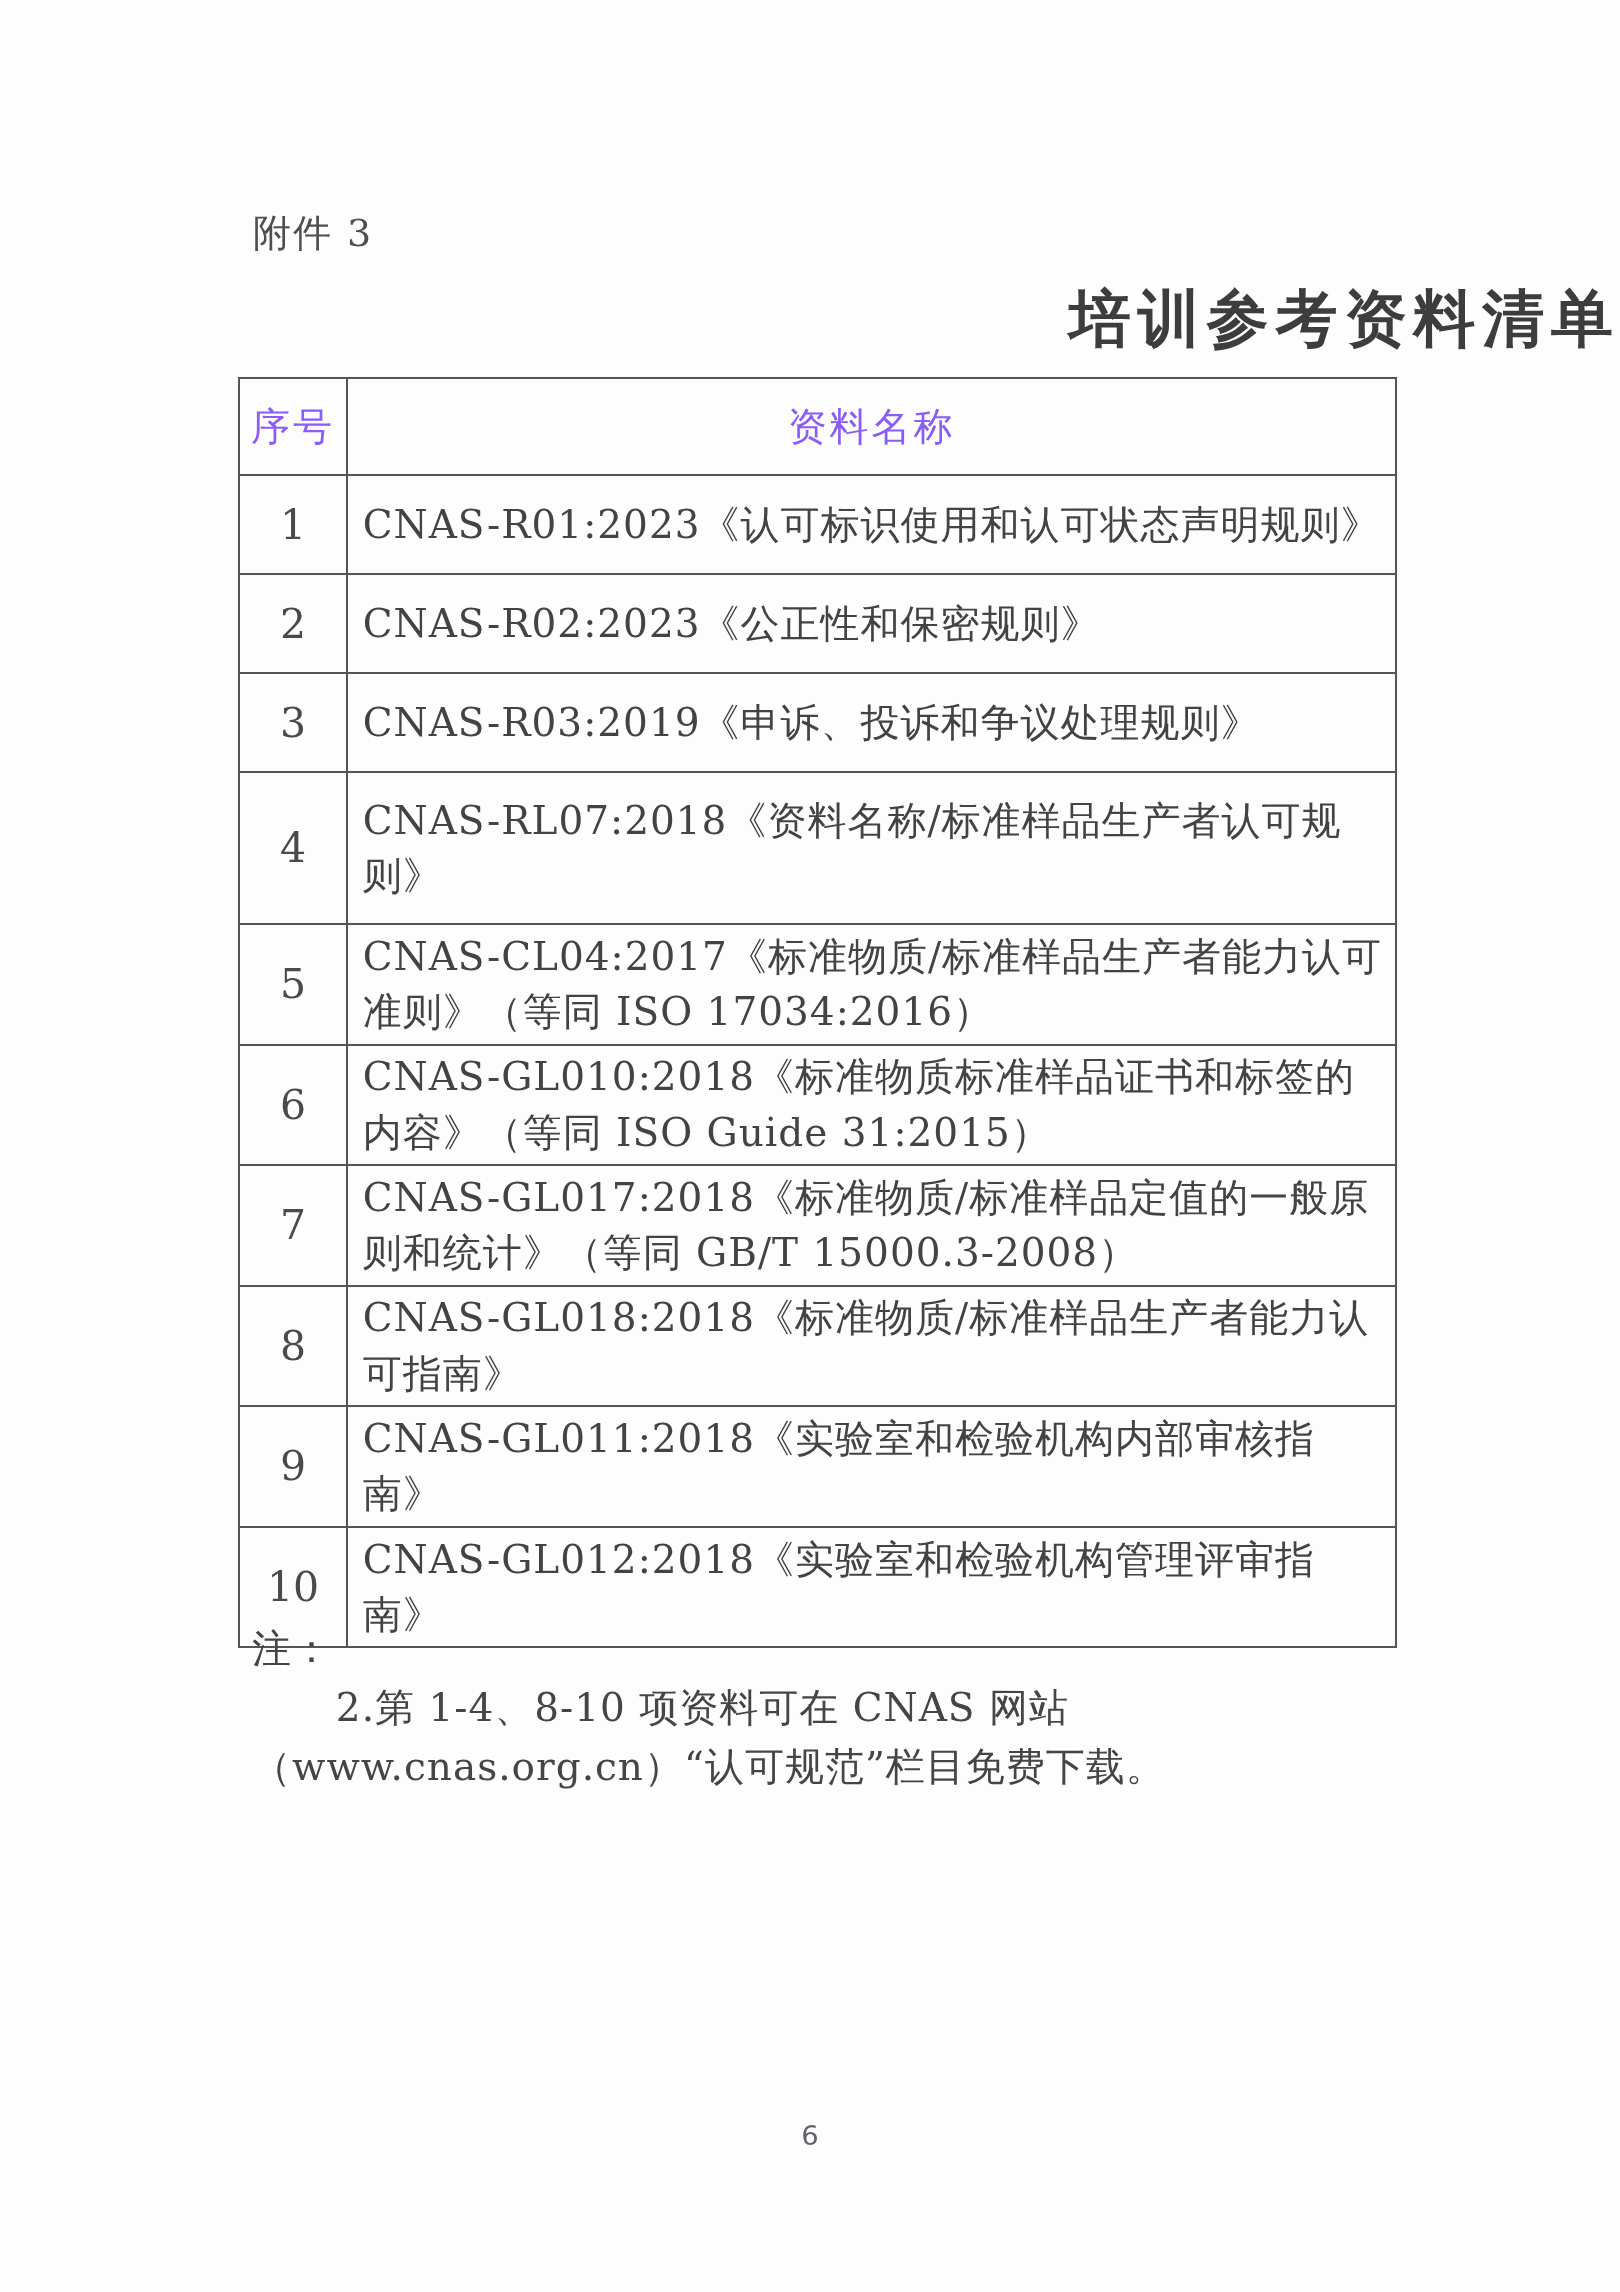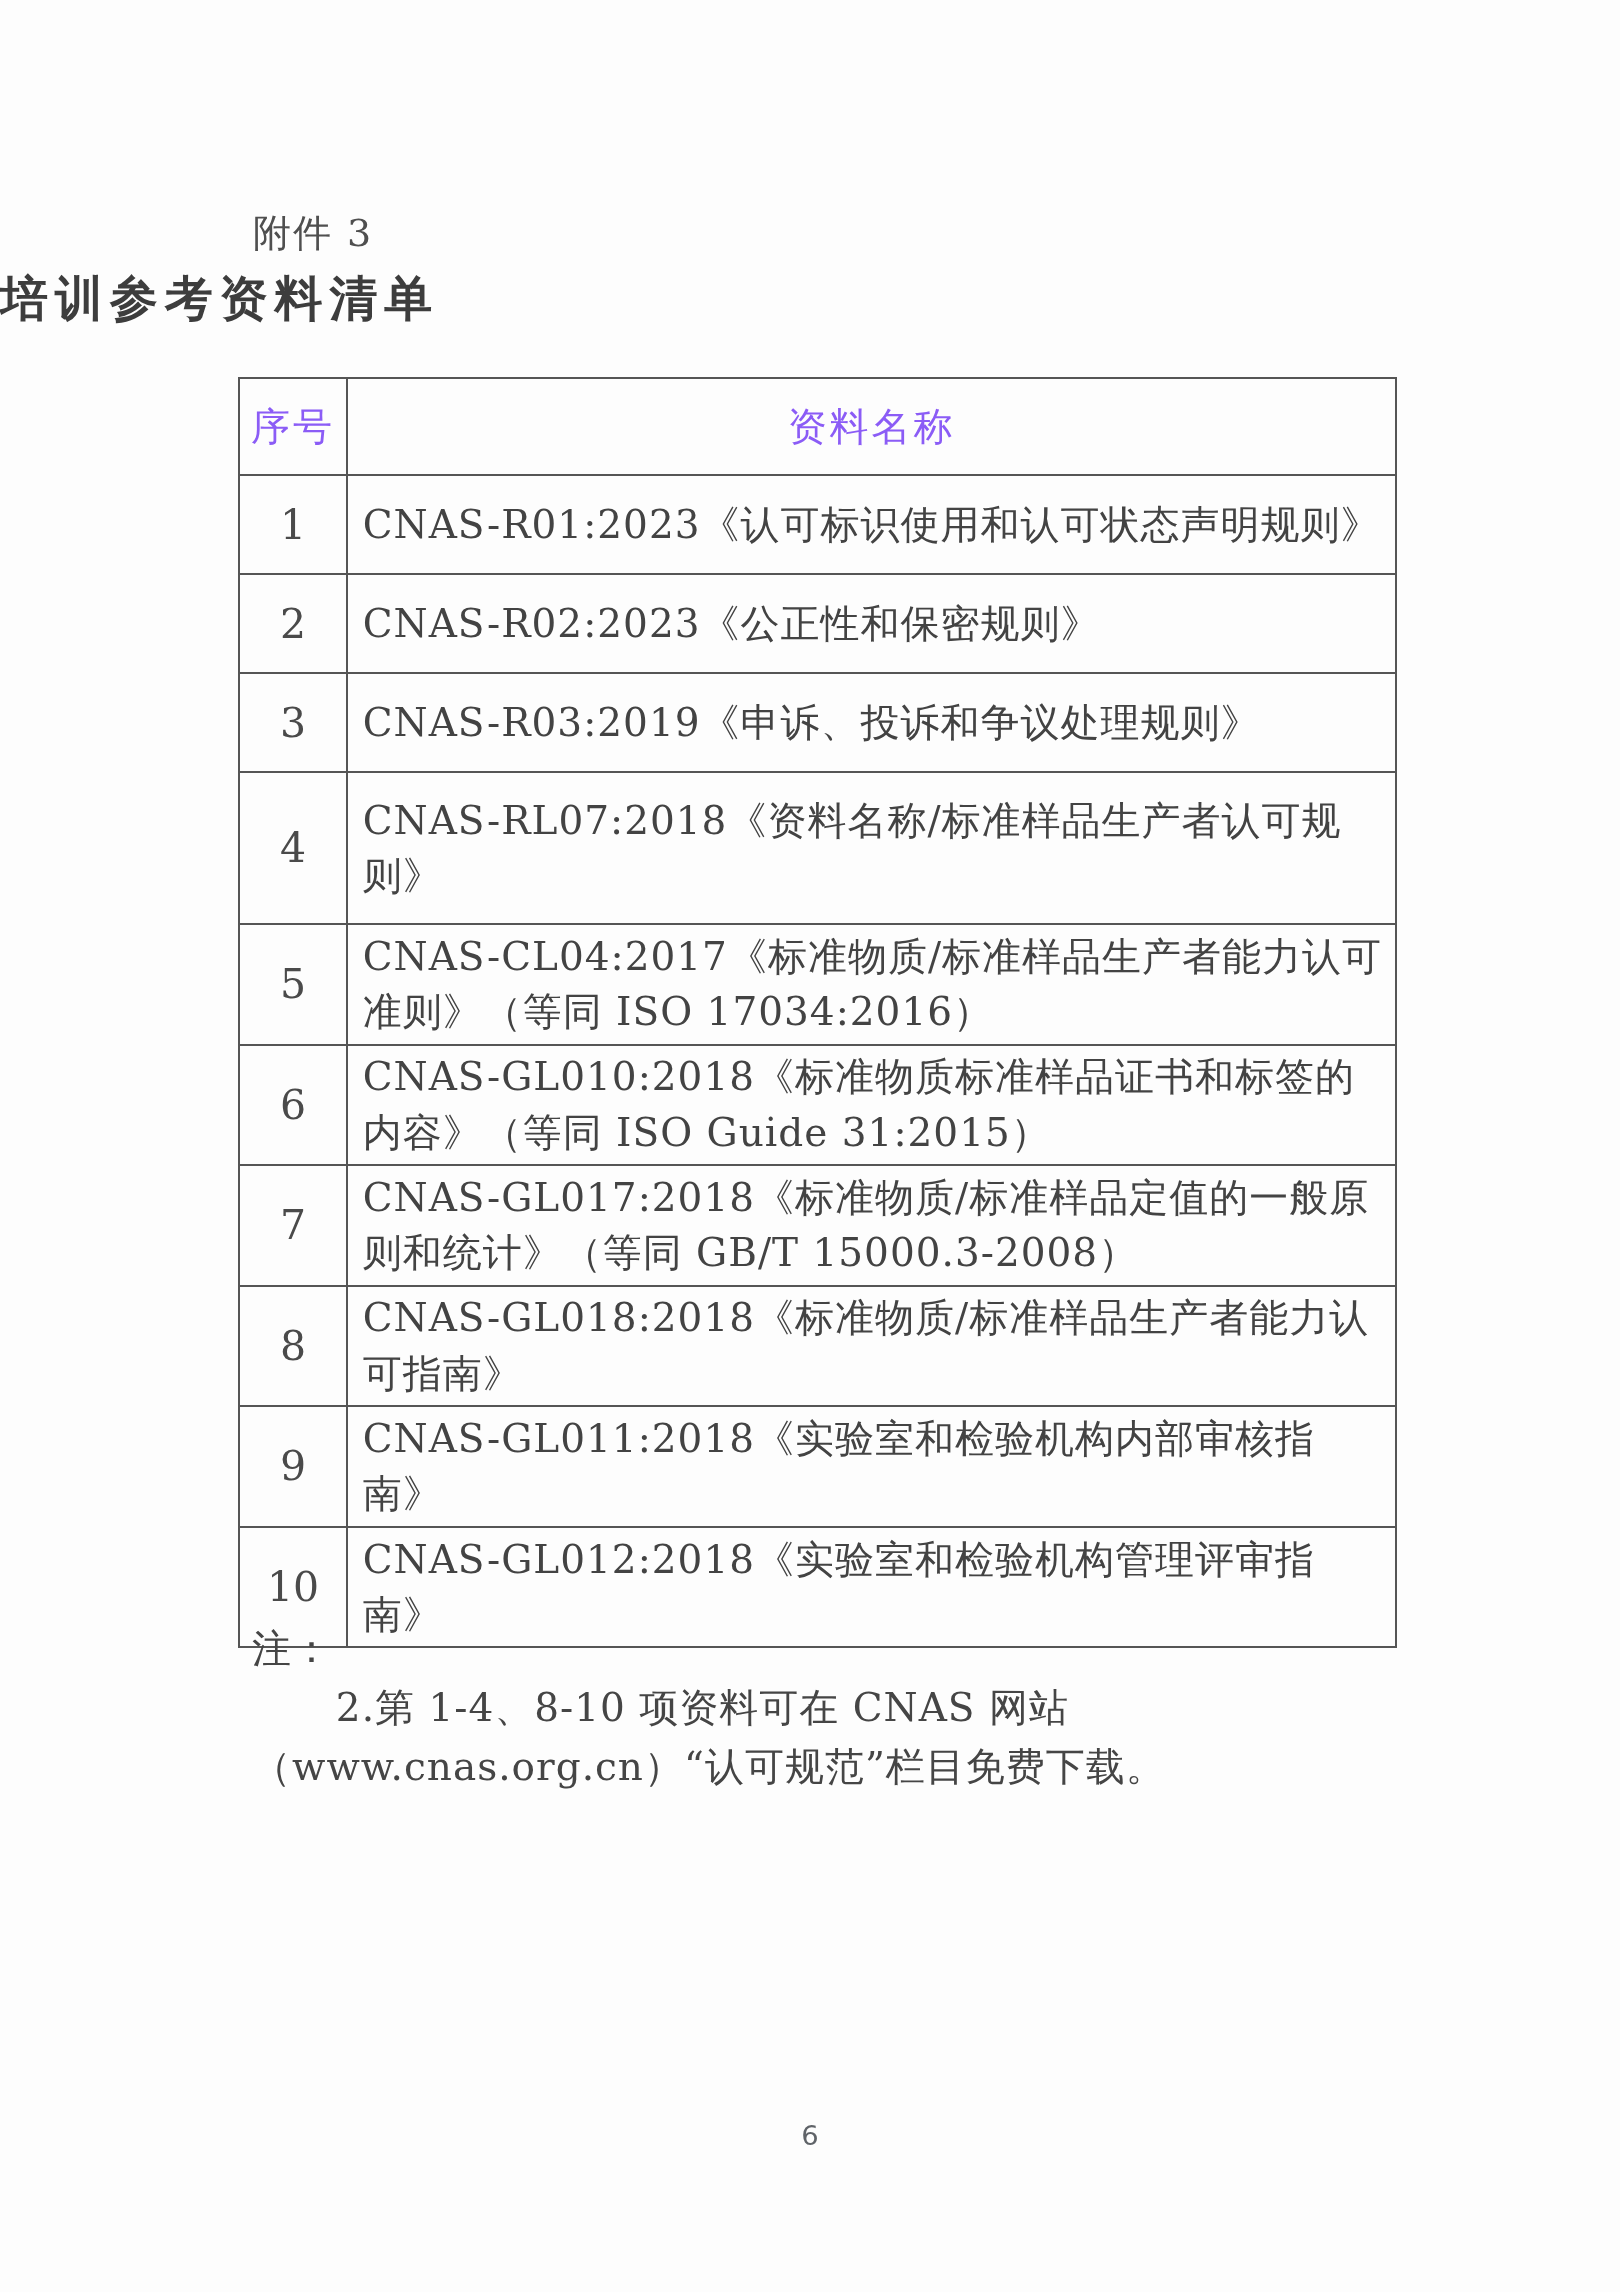--- a/index.html
+++ b/index.html
@@ -18,23 +18,23 @@
     font-family:"DejaVu Serif","Liberation Serif",serif;
     color:var(--ink);
     overflow:hidden;
   }
   .attachment-label{
     position:absolute;left:253px;top:163px;
     font-size:38px;letter-spacing:2px;color:#4f4f4f;margin-top:45px;
   }
   .doc-title{
     position:absolute;left:0;right:0;top:235px;
-    text-align:left;
+    text-align:right;
     font-family:"DejaVu Sans","Liberation Sans",sans-serif;
-    font-weight:bold;font-size:48px;letter-spacing:6.9px;color:#3d3d3d;
+    font-weight:bold;font-size:62px;letter-spacing:6.9px;color:#3d3d3d;
   }
   table.ref-table{
     position:absolute;left:238px;top:377px;
     width:1159px;
     border-collapse:collapse;table-layout:fixed;
   }
   .ref-table th,.ref-table td{
     border:2px solid var(--border);
     vertical-align:middle;
     background:var(--bg);

